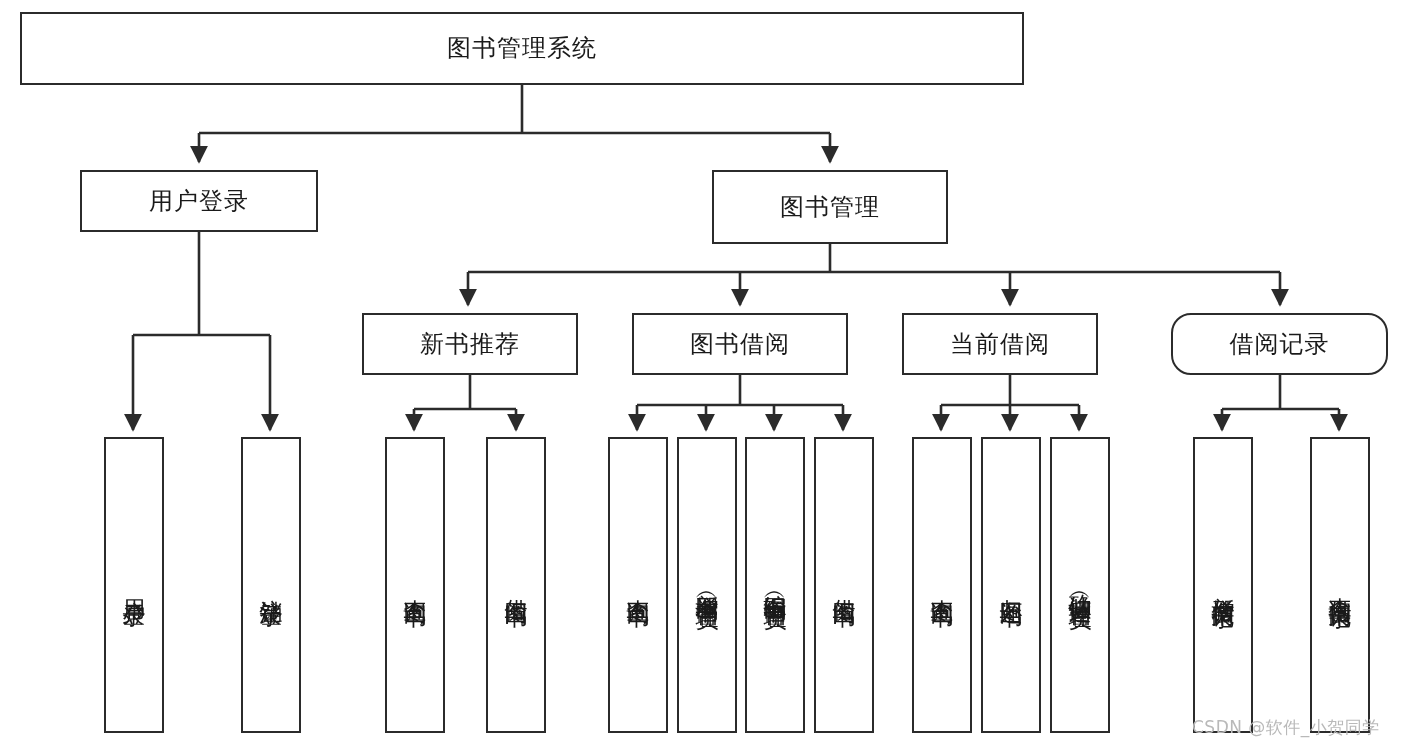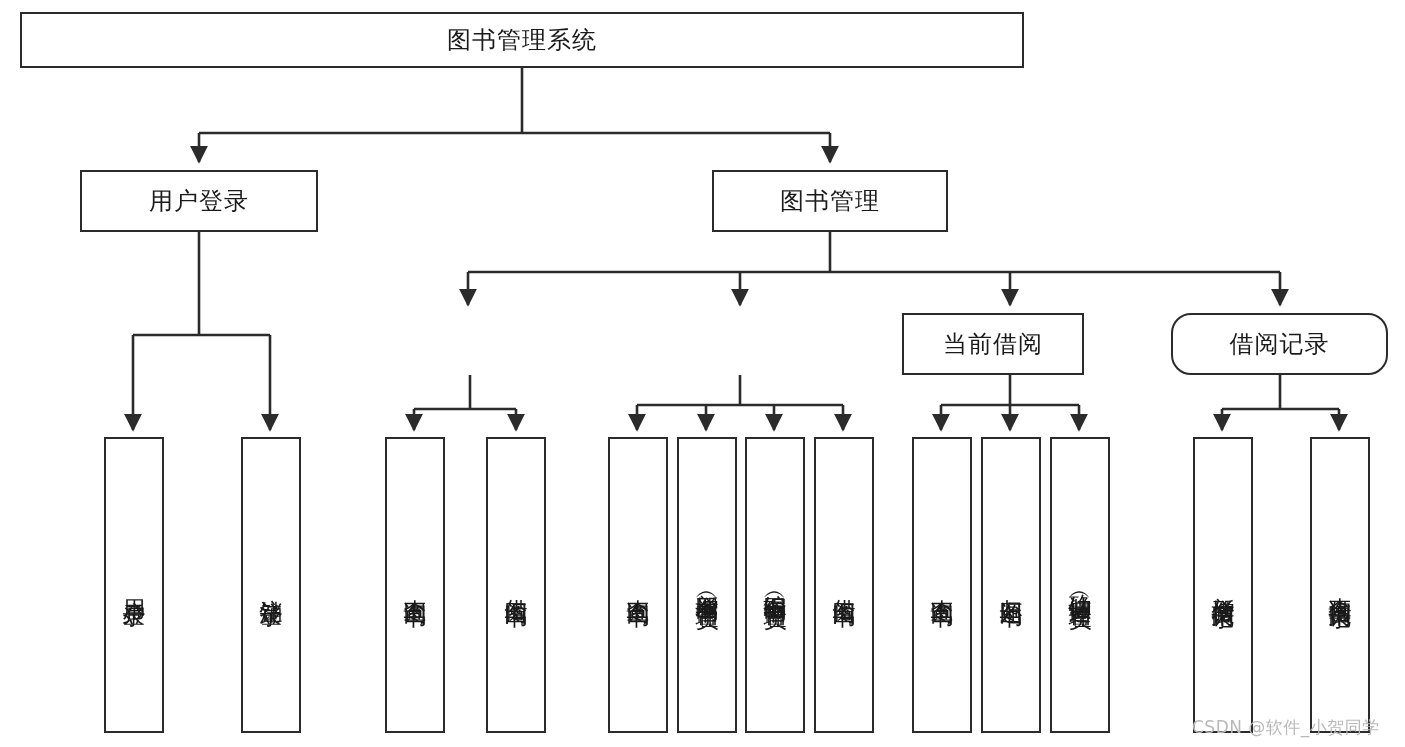--- a/index.html
+++ b/index.html
@@ -110,35 +110,41 @@
       <path d="M 1010 405 L 1010 430" marker-end="url(#arrow)"></path>
       <path d="M 1079 405 L 1079 430" marker-end="url(#arrow)"></path>
 
       <path d="M 1280 375 L 1280 409"></path>
       <path d="M 1222 409 L 1339 409"></path>
       <path d="M 1222 409 L 1222 430" marker-end="url(#arrow)"></path>
       <path d="M 1339 409 L 1339 430" marker-end="url(#arrow)"></path>
     </g>
   </svg>
 
-  <div class="node horiz" style="left:20px; top:12px; width:1004px; height:56px;">
+  <div class="node horiz" style="left:20px; top:12px; width:1004px; height:73px;">
     <span>图书管理系统</span>
   </div>
 
   <div class="node horiz" style="left:80px; top:170px; width:238px; height:62px;">
     <span>用户登录</span>
   </div>
 
-  <div class="node horiz" style="left:712px; top:170px; width:236px; height:62px;">
+  <div class="node horiz" style="left:712px; top:170px; width:236px; height:74px;">
     <span>图书管理</span>
   </div>
 
-
-
-  <div class="node horiz" style="left:902px; top:313px; width:182px; height:62px;">
+  <div class="node horiz" style="left:362px; top:313px; width:216px; height:62px;">
+    <span>新书推荐</span>
+  </div>
+
+  <div class="node horiz" style="left:632px; top:313px; width:216px; height:62px;">
+    <span>图书借阅</span>
+  </div>
+
+  <div class="node horiz" style="left:902px; top:313px; width:196px; height:62px;">
     <span>当前借阅</span>
   </div>
 
   <div class="node horiz" style="left:1171px; top:313px; width:217px; height:62px;border-radius:20px;">
     <span>借阅记录</span>
   </div>
 
   <div class="node vert" style="left:104px; top:437px; width:60px; height:296px;">
     <span class="vtext">用户登录</span>
   </div>

